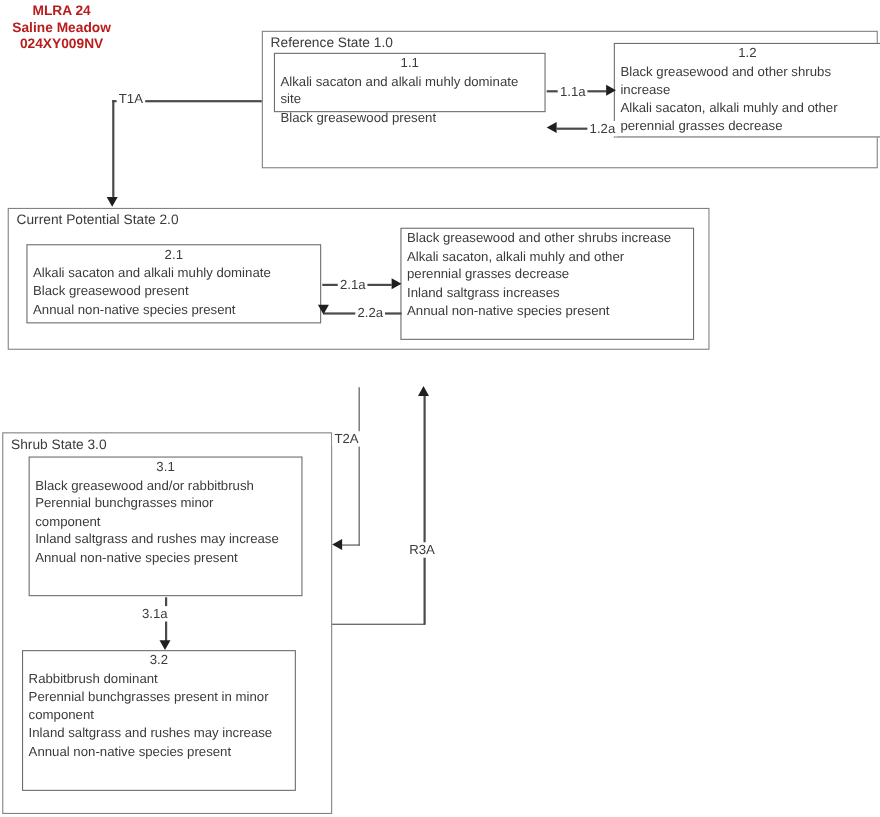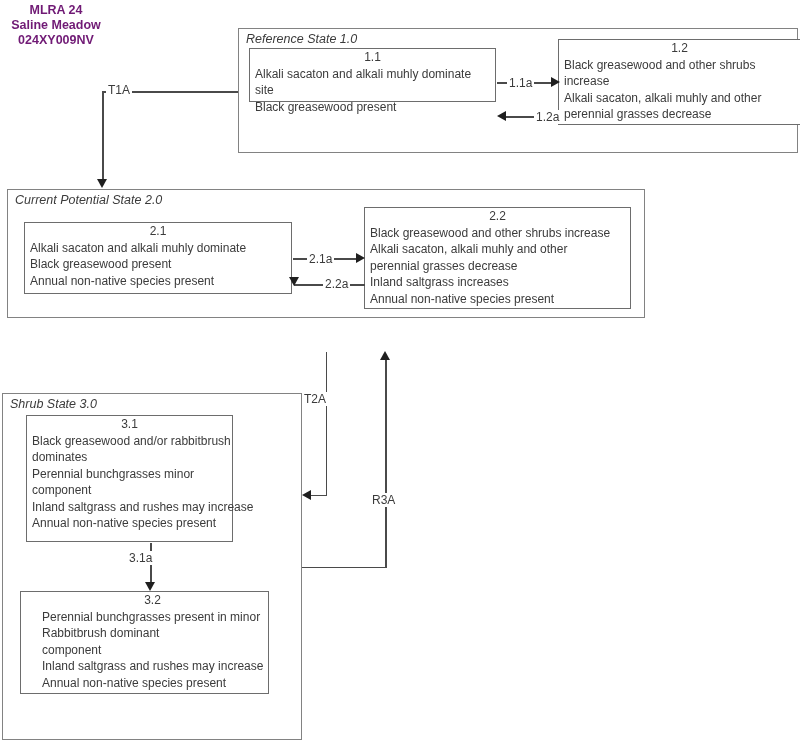--- a/index.html
+++ b/index.html
@@ -6,30 +6,29 @@
     --bg:#ffffff; --text:#3b3b3b; --stateBorder:#828282; --communityBorder:#6d6d6d;
     --arrow:#4a4a4a; --head:#1f1f1f;
   }
   html,body{margin:0;padding:0;background:var(--bg);}
   #canvas{
     position:relative; width:800px; height:743px; background:var(--bg);
     font-family:"Liberation Sans", sans-serif; color:var(--text); overflow:hidden;
   }
   .hdr{
     position:absolute; left:0; top:3px; width:112px; text-align:center;
-    font-weight:bold; font-size:12.5px; line-height:15px; color:#701a75;
+    font-weight:bold; font-size:12.5px; line-height:15px; color:#b91c1c;
   }
   .sbox{
     position:absolute; border:1.5px solid var(--stateBorder); background:var(--bg);
     box-sizing:border-box;
   }
   .slabel{
     position:absolute; left:7px; top:3px; font-size:12.5px; line-height:15px;
     white-space:nowrap;
-    font-style:italic;
   }
   .cbox{
     position:absolute; border:1.5px solid var(--communityBorder); background:var(--bg);
     box-sizing:border-box; font-size:12px; line-height:16.5px;
   }
   .ctitle{ text-align:center; }
   .cline{ padding-left:5px; white-space:nowrap; }
   .aline{ position:absolute; background:var(--arrow); }
   .tri{ position:absolute; width:0; height:0; }
   .tri-right{ border-top:5.5px solid transparent; border-bottom:5.5px solid transparent; border-left:9px solid var(--head); }
@@ -71,44 +70,42 @@
 
   <div class="sbox" style="left:7px; top:189px; width:638px; height:129px;">
     <div class="slabel">Current Potential State 2.0</div>
     <div class="cbox" style="left:16px; top:32px; width:268px; height:72px;">
       <div class="ctitle">2.1</div>
       <div class="cline">Alkali sacaton and alkali muhly dominate</div>
       <div class="cline">Black greasewood present</div>
       <div class="cline">Annual non-native species present</div>
     </div>
     <div class="cbox" style="left:356px; top:17px; width:267px; height:102px;">
-      <div class="ctitle">2.2</div>
       <div class="cline">Black greasewood and other shrubs increase</div>
       <div class="cline">Alkali sacaton, alkali muhly and other</div>
       <div class="cline">perennial grasses decrease</div>
       <div class="cline">Inland saltgrass increases</div>
       <div class="cline">Annual non-native species present</div>
     </div>
   </div>
 
   <div class="sbox" style="left:2px; top:393px; width:300px; height:347px;">
     <div class="slabel">Shrub State 3.0</div>
-    <div class="cbox" style="left:23px; top:21px; width:207px; height:127px;">
+    <div class="cbox" style="left:23px; top:21px; width:249px; height:127px;">
       <div class="ctitle">3.1</div>
       <div class="cline">Black greasewood and/or rabbitbrush</div>
-      <div class="cline">dominates</div>
       <div class="cline">Perennial bunchgrasses minor</div>
       <div class="cline">component</div>
       <div class="cline">Inland saltgrass and rushes may increase</div>
       <div class="cline">Annual non-native species present</div>
     </div>
-    <div class="cbox" style="left:17px; top:197px; width:249px; height:103px;padding-left:16px;">
+    <div class="cbox" style="left:17px; top:197px; width:249px; height:128px;">
       <div class="ctitle">3.2</div>
+      <div class="cline">Rabbitbrush dominant</div>
       <div class="cline">Perennial bunchgrasses present in minor</div>
-      <div class="cline">Rabbitbrush dominant</div>
       <div class="cline">component</div>
       <div class="cline">Inland saltgrass and rushes may increase</div>
       <div class="cline">Annual non-native species present</div>
     </div>
   </div>
 
   <div class="aline" style="left:102px; top:91px; width:136px; height:1.5px;"></div>
   <div class="aline" style="left:102px; top:91px; width:1.5px; height:88px;"></div>
   <div class="tri tri-down" style="left:97px; top:179px;"></div>
   <div class="alabel" style="left:106px; top:83px;">T1A</div>

